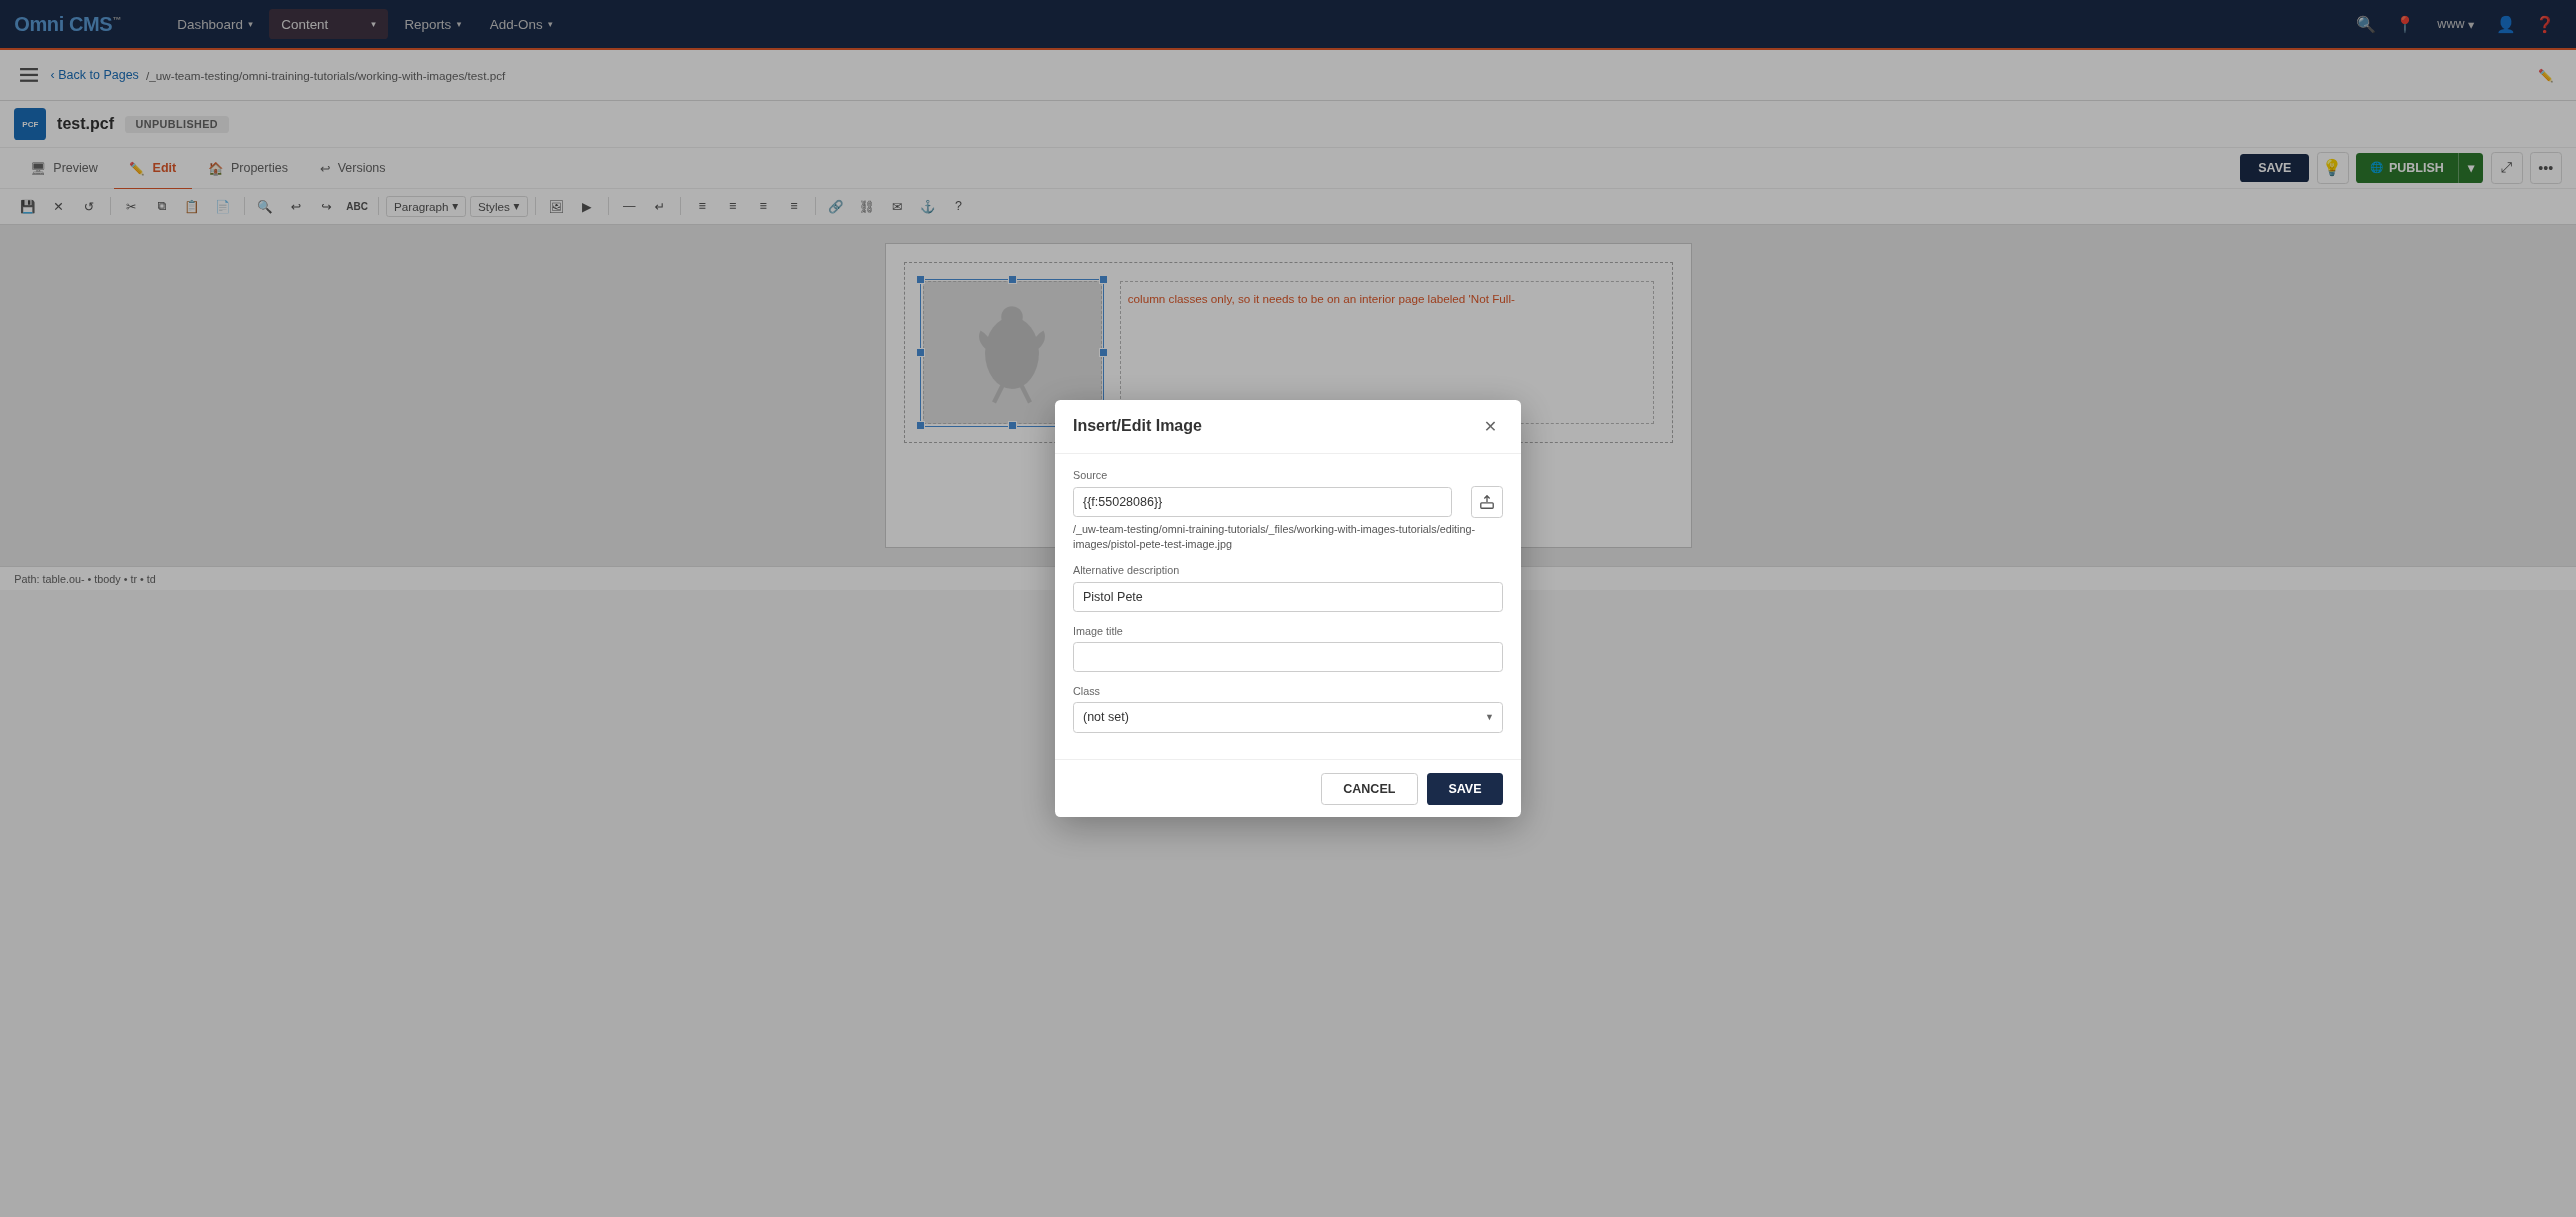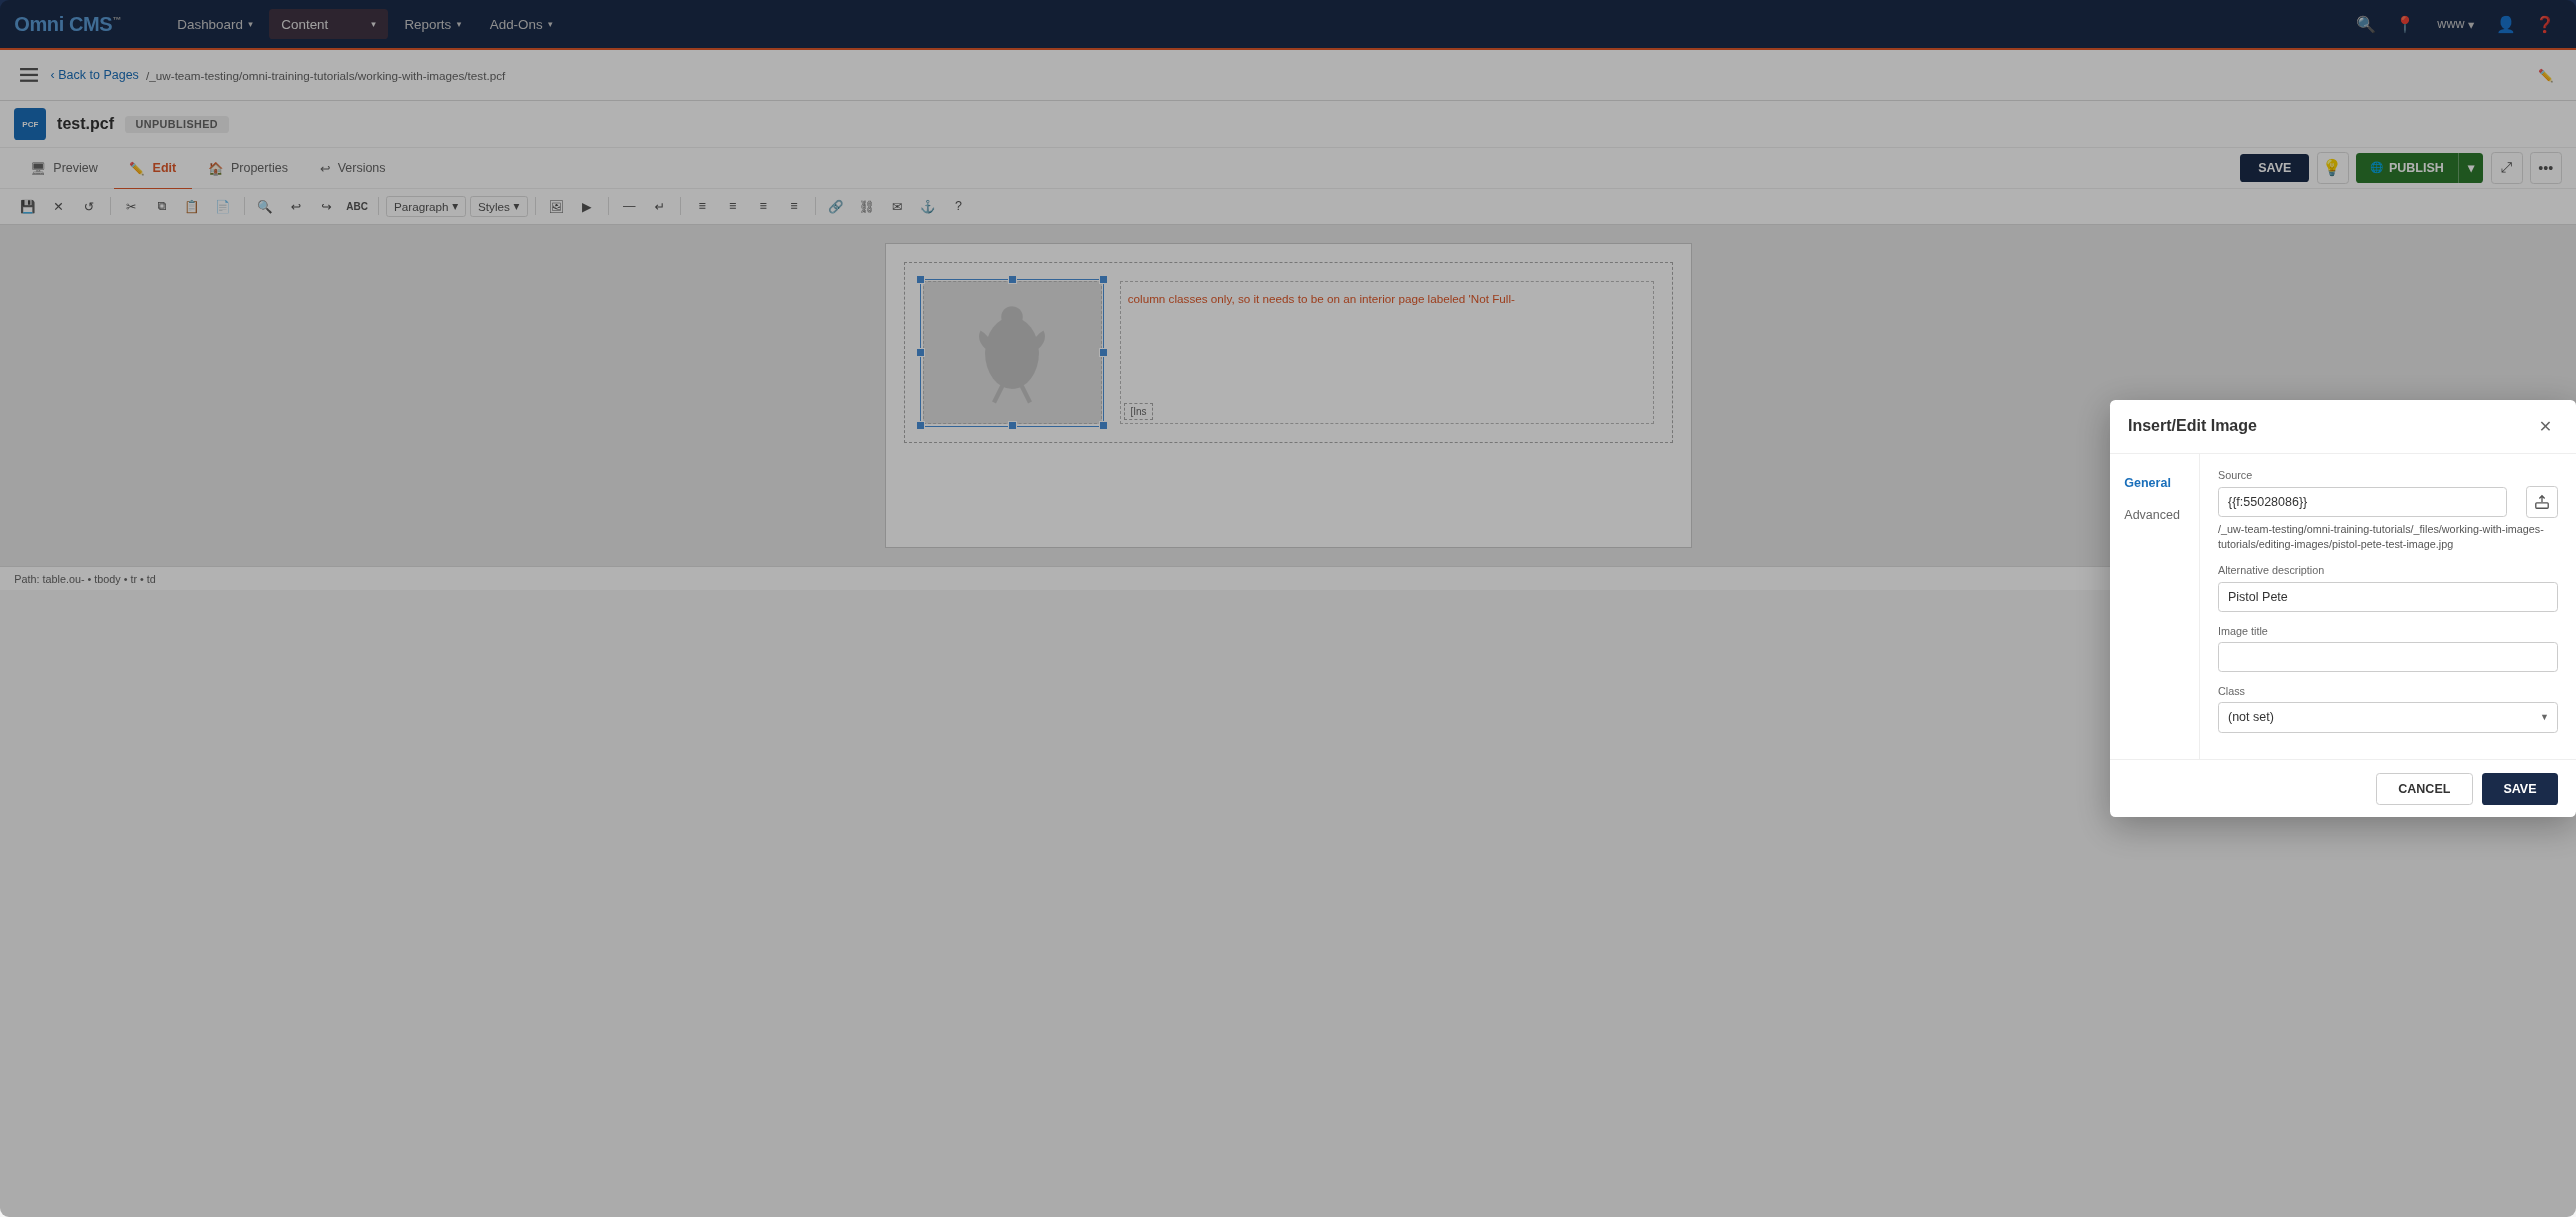--- a/index.html
+++ b/index.html
@@ -158,21 +158,21 @@
     .handle-rm { right: -4.5px; top: calc(50% - 4.5px); }
     .path-bar {
       background: white; padding: 5.4px 14.3px; border-top: 0.9px solid #ddd;
       font-size: 10.8px; color: #666;
     }
 
     
     .modal-overlay {
       position: fixed; top: 0; left: 0; right: 0; bottom: 0;
       background: rgba(0,0,0,0.3); z-index: 1000;
-      display: flex; align-items: center; justify-content: flex-end; border-radius: 9px;
+      display: flex; align-items: center; justify-content: center;
     }
     .modal {
       background: white; border-radius: 5.4px; box-shadow: 0 9px 36px rgba(0,0,0,0.3);
       width: 466px; max-height: 90vh; overflow: hidden; display: flex; flex-direction: column;
     }
     .modal-header {
       display: flex; align-items: center; justify-content: space-between;
       padding: 14.3px 18px; border-bottom: 0.9px solid #eee;
     }
     .modal-title { font-size: 16px; font-weight: 600; color: #333; }
@@ -411,28 +411,20 @@
   <span>Path:  table.ou-  •  tbody  •  tr  •  td</span>
 </div>
 
 <div class="modal-overlay">
   <div class="modal">
     <div class="modal-header">
       <span class="modal-title">Insert/Edit Image</span>
       <div class="modal-close">✕</div>
     </div>
     <div class="modal-body">
-      <div class="modal-sidebar">
-        <div class="modal-nav-item active">
-          <span>General</span>
-        </div>
-        <div class="modal-nav-item">
-          <span>Advanced</span>
-        </div>
-      </div>
       <div class="modal-main">
 
         <div class="field-group">
           <div class="field-label">Source</div>
           <div class="field-row">
             <input class="field-input" style="flex: 1 1 0%;" value="{{f:55028086}}">
             <button class="field-upload-btn">
               <svg width="16" height="16" viewBox="0 0 18 18">
                 <rect x="2" y="10" width="14" height="6" rx="1" fill="none" stroke="#555" stroke-width="1.5"></rect>
                 <path d="M9 2 L9 9 M6 5 L9 2 L12 5" stroke="#555" stroke-width="1.5" fill="none"></path>

